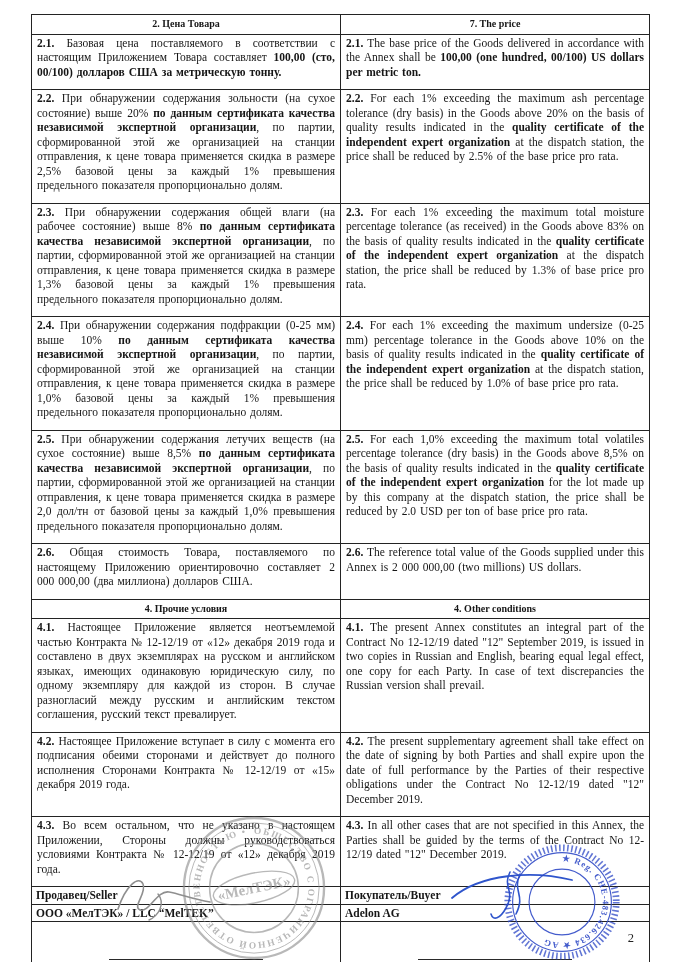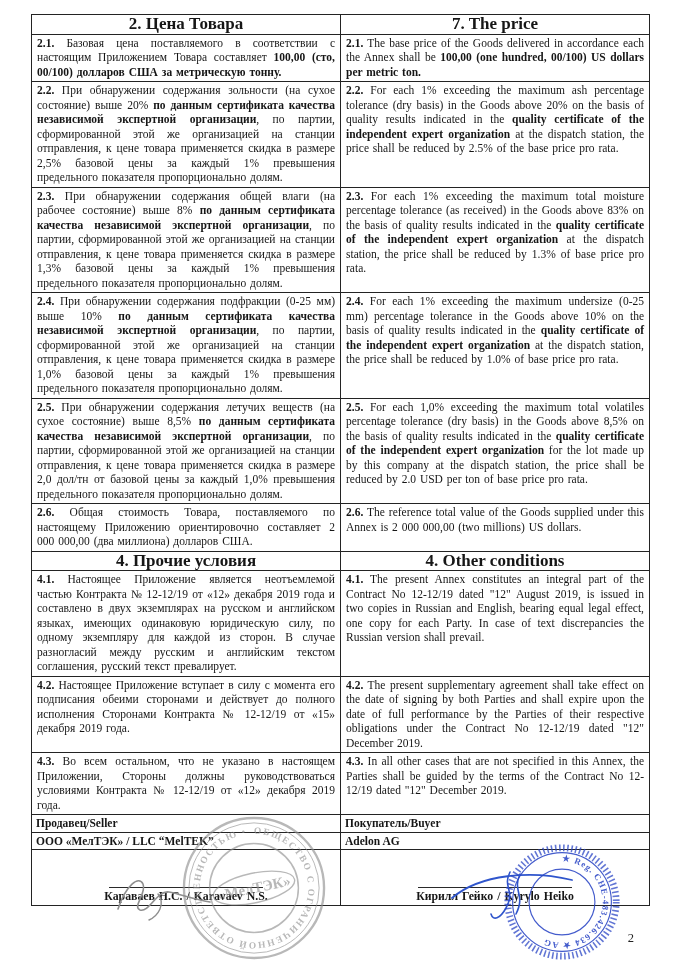--- a/index.html
+++ b/index.html
@@ -1,22 +1,22 @@
 <!DOCTYPE html>
 <html><head>
 <meta charset="utf-8">
 <style>
   *{box-sizing:border-box;margin:0;padding:0}
   html,body{width:680px;height:962px}
   body{background:#ffffff;font-family:"Liberation Serif",serif;color:#161616}
   .page{position:relative;width:680px;height:962px;background:#ffffff;overflow:hidden}
   table.contract{position:absolute;left:31px;top:14px;width:619px;border-collapse:collapse;table-layout:fixed}
-  td{border:1.4px solid #232323;vertical-align:top;padding:1px 5px 2px 5px;
+  td{border:1.4px solid #232323;vertical-align:top;padding:1px 5px 10px 5px;
      font-size:11.5px;line-height:14.5px;text-align:justify;word-spacing:1px}
-  td.header{text-align:center;font-weight:bold;font-size:17px;padding:2px 4px;word-spacing:normal}
+  td.header{text-align:center;font-weight:bold;font-size:10px;padding:2px 4px;word-spacing:normal}
   td.center{font-weight:bold;padding:1px 4px;word-spacing:normal}
   b{font-weight:bold}
   .sig-cell{height:56px;vertical-align:bottom;padding-bottom:2px}
   .sig-space{height:32px}
   .sig-line{width:52%;margin:0 auto;border-bottom:1.2px solid #2a2a2a}
   .sig-name{text-align:center;font-weight:bold;font-size:11.8px;padding-top:1px}
   .overlay{position:absolute;pointer-events:none}
   .pagenum{position:absolute;right:46px;top:931px;font-size:12.5px;color:#222}
 </style>
 </head>
@@ -25,21 +25,21 @@
 <div class="page">
 
   <table class="contract">
     <tbody id="rows">
         <tr>
           <td class="header"><b>2. Цена Товара</b></td>
           <td class="header"><b>7. The price</b></td>
         </tr>
         <tr>
           <td class="body"><b>2.1.</b><span> Базовая цена поставляемого в соответствии с настоящим Приложением Товара составляет </span><b>100,00 (сто, 00/100) долларов США за метрическую тонну.</b></td>
-          <td class="body"><b>2.1.</b><span> The base price of the Goods delivered in accordance each the Annex shall be </span><b>100,00 (one hundred, 00/100) US dollars per metric ton.</b></td>
+          <td class="body"><b>2.1.</b><span> The base price of the Goods delivered in accordance with the Annex shall be </span><b>100,00 (one hundred, 00/100) US dollars per metric ton.</b></td>
         </tr>
         <tr>
           <td class="body"><b>2.2.</b><span> При обнаружении содержания зольности (на сухое состояние) выше 20% </span><b>по данным сертификата качества независимой экспертной организации</b><span>, по партии, сформированной этой же организацией на станции отправления, к цене товара применяется скидка в размере 2,5% базовой цены за каждый 1% превышения предельного показателя пропорционально долям.</span></td>
           <td class="body"><b>2.2.</b><span> For each 1% exceeding the maximum ash percentage tolerance (dry basis) in the Goods above 20% on the basis of quality results indicated in the </span><b>quality certificate of the independent expert organization</b><span> at the dispatch station, the price shall be reduced by 2.5% of the base price pro rata.</span></td>
         </tr>
         <tr>
           <td class="body"><b>2.3.</b><span> При обнаружении содержания общей влаги (на рабочее состояние) выше 8% </span><b>по данным сертификата качества независимой экспертной организации</b><span>, по партии, сформированной этой же организацией на станции отправления, к цене товара применяется скидка в размере 1,3% базовой цены за каждый 1% превышения предельного показателя пропорционально долям.</span></td>
           <td class="body"><b>2.3.</b><span> For each 1% exceeding the maximum total moisture percentage tolerance (as received) in the Goods above 83% on the basis of quality results indicated in the </span><b>quality certificate of the independent expert organization</b><span> at the dispatch station, the price shall be reduced by 1.3% of base price pro rata.</span></td>
         </tr>
         <tr>
@@ -53,21 +53,21 @@
         <tr>
           <td class="body"><b>2.6.</b><span> Общая стоимость Товара, поставляемого по настоящему Приложению ориентировочно составляет 2 000 000,00 (два миллиона) долларов США.</span></td>
           <td class="body"><b>2.6.</b><span> The reference total value of the Goods supplied under this Annex is 2 000 000,00 (two millions) US dollars.</span></td>
         </tr>
         <tr>
           <td class="header"><b>4. Прочие условия</b></td>
           <td class="header"><b>4. Other conditions</b></td>
         </tr>
         <tr>
           <td class="body"><b>4.1.</b><span> Настоящее Приложение является неотъемлемой частью Контракта № 12-12/19 от «12» декабря 2019 года и составлено в двух экземплярах на русском и английском языках, имеющих одинаковую юридическую силу, по одному экземпляру для каждой из сторон. В случае разногласий между русским и английским текстом соглашения, русский текст превалирует.</span></td>
-          <td class="body"><b>4.1.</b><span> The present Annex constitutes an integral part of the Contract No 12-12/19 dated "12" August 2019, is issued in two copies in Russian and English, bearing equal legal effect, one copy for each Party. In case of text discrepancies the Russian version shall prevail.</span></td>
+          <td class="body"><b>4.1.</b><span> The present Annex constitutes an integral part of the Contract No 12-12/19 dated "12" September 2019, is issued in two copies in Russian and English, bearing equal legal effect, one copy for each Party. In case of text discrepancies the Russian version shall prevail.</span></td>
         </tr>
         <tr>
           <td class="body"><b>4.2.</b><span> Настоящее Приложение вступает в силу с момента его подписания обеими сторонами и действует до полного исполнения Сторонами Контракта № 12-12/19 от «15» декабря 2019 года.</span></td>
           <td class="body"><b>4.2.</b><span> The present supplementary agreement shall take effect on the date of signing by both Parties and shall expire upon the date of full performance by the Parties of their respective obligations under the Contract No 12-12/19 dated "12" December 2019.</span></td>
         </tr>
         <tr>
           <td class="body"><b>4.3.</b><span> Во всем остальном, что не указано в настоящем Приложении, Стороны должны руководствоваться условиями Контракта № 12-12/19 от «12» декабря 2019 года.</span></td>
           <td class="body"><b>4.3.</b><span> In all other cases that are not specified in this Annex, the Parties shall be guided by the terms of the Contract No 12-12/19 dated "12" December 2019.</span></td>
         </tr>
         <tr>

